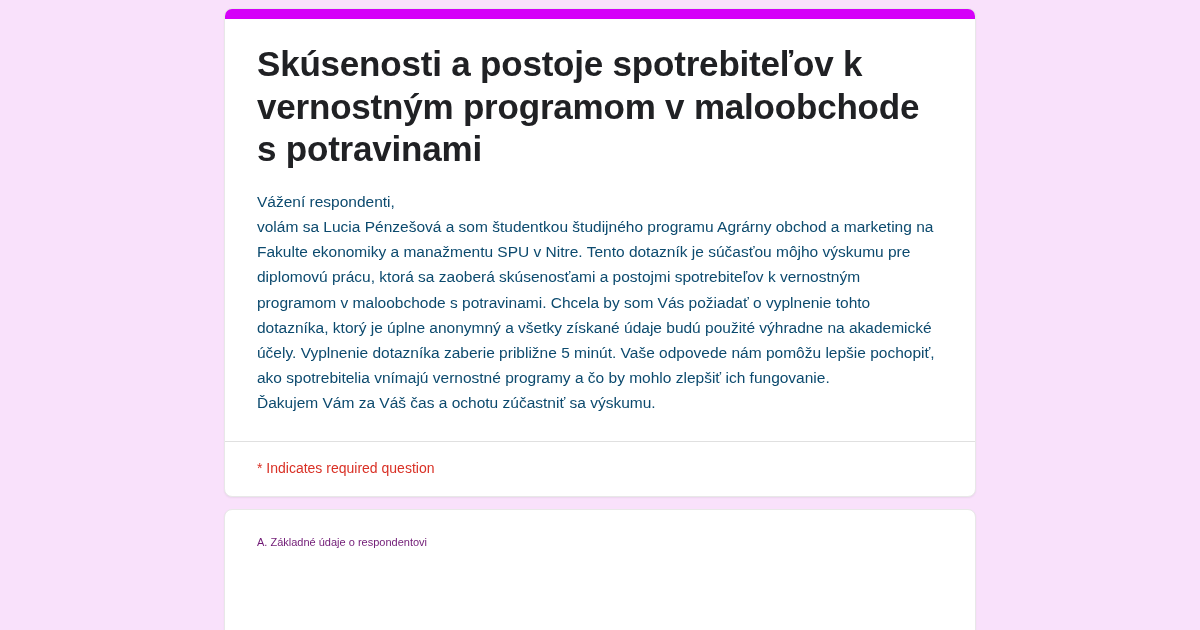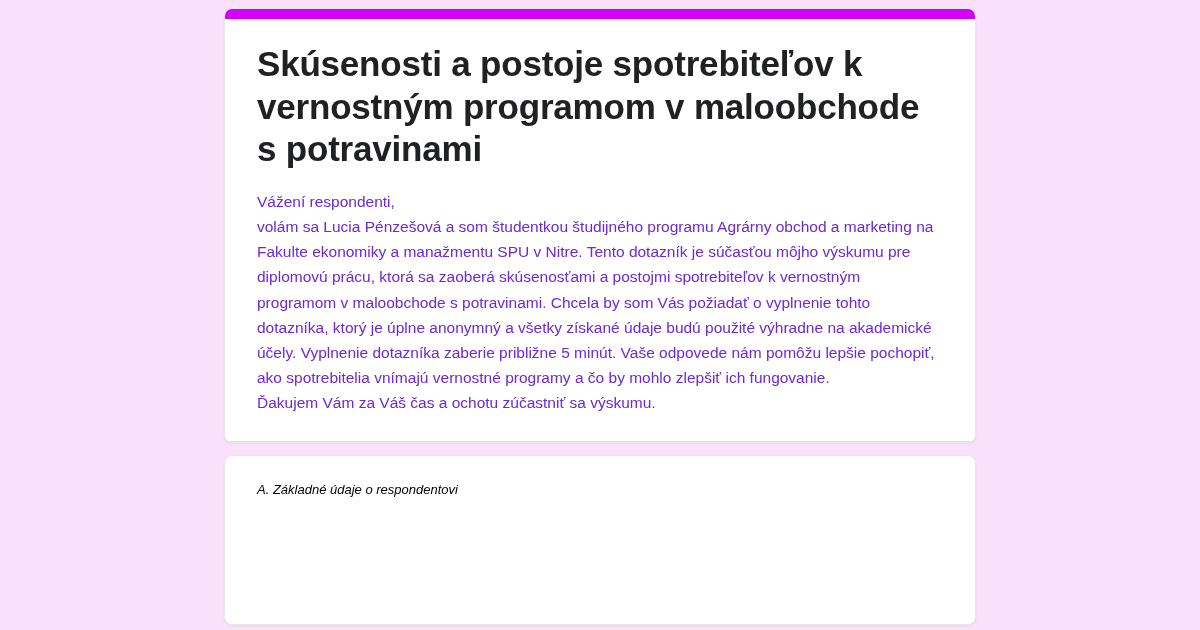--- a/index.html
+++ b/index.html
@@ -57,21 +57,21 @@
     font-weight: 700;
     color: #202124;
     letter-spacing: -0.2px;
     margin: 0 0 18px 0;
     word-wrap: break-word;
   }
 
   .form-description {
     font-size: 15.5px;
     line-height: 1.62;
-    color: #6d28d9;
+    color: #0c4a6e;
     margin: 0;
     white-space: pre-line;
     padding-bottom: 26px;
   }
 
   .divider {
     height: 1px;
     background: #e0e0e0;
     margin: 0;
   }
@@ -94,42 +94,42 @@
     line-height: 1.5;
     color: #202124;
     margin: 0 0 14px 0;
   }
 
   .asterisk {
     color: #d93025;
   }
 
   .question-subtitle {
-    font-size: 13px;
+    font-size: 11px;
     line-height: 1.5;
-    color: #000000;
+    color: #701a75;
     margin: 0;
-    font-style: italic;
   }
 </style>
 </head>
 <body>
 
 <div class="page">
   <div class="form-column">
 
     <div class="card header-card">
       <div class="accent-bar"></div>
       <div class="header-inner">
         <h1 class="form-title">Skúsenosti a postoje spotrebiteľov k vernostným programom v maloobchode s potravinami</h1>
         <p class="form-description">Vážení respondenti,
 volám sa Lucia Pénzešová a som študentkou študijného programu Agrárny obchod a marketing na Fakulte ekonomiky a manažmentu SPU v Nitre. Tento dotazník je súčasťou môjho výskumu pre diplomovú prácu, ktorá sa zaoberá skúsenosťami a postojmi spotrebiteľov k vernostným programom v maloobchode s potravinami. Chcela by som Vás požiadať o vyplnenie tohto dotazníka, ktorý je úplne anonymný a všetky získané údaje budú použité výhradne na akademické účely. Vyplnenie dotazníka zaberie približne 5 minút. Vaše odpovede nám pomôžu lepšie pochopiť, ako spotrebitelia vnímajú vernostné programy a čo by mohlo zlepšiť ich fungovanie.
 Ďakujem Vám za Váš čas a ochotu zúčastniť sa výskumu.</p>
       </div>
       <div class="divider"></div>
+      <div class="required-note">* Indicates required question</div>
     </div>
 
     <div class="card question-card">
       <div class="question-subtitle">A. Základné údaje o respondentovi</div>
     </div>
 
   </div>
 </div>
 
 </body></html>

